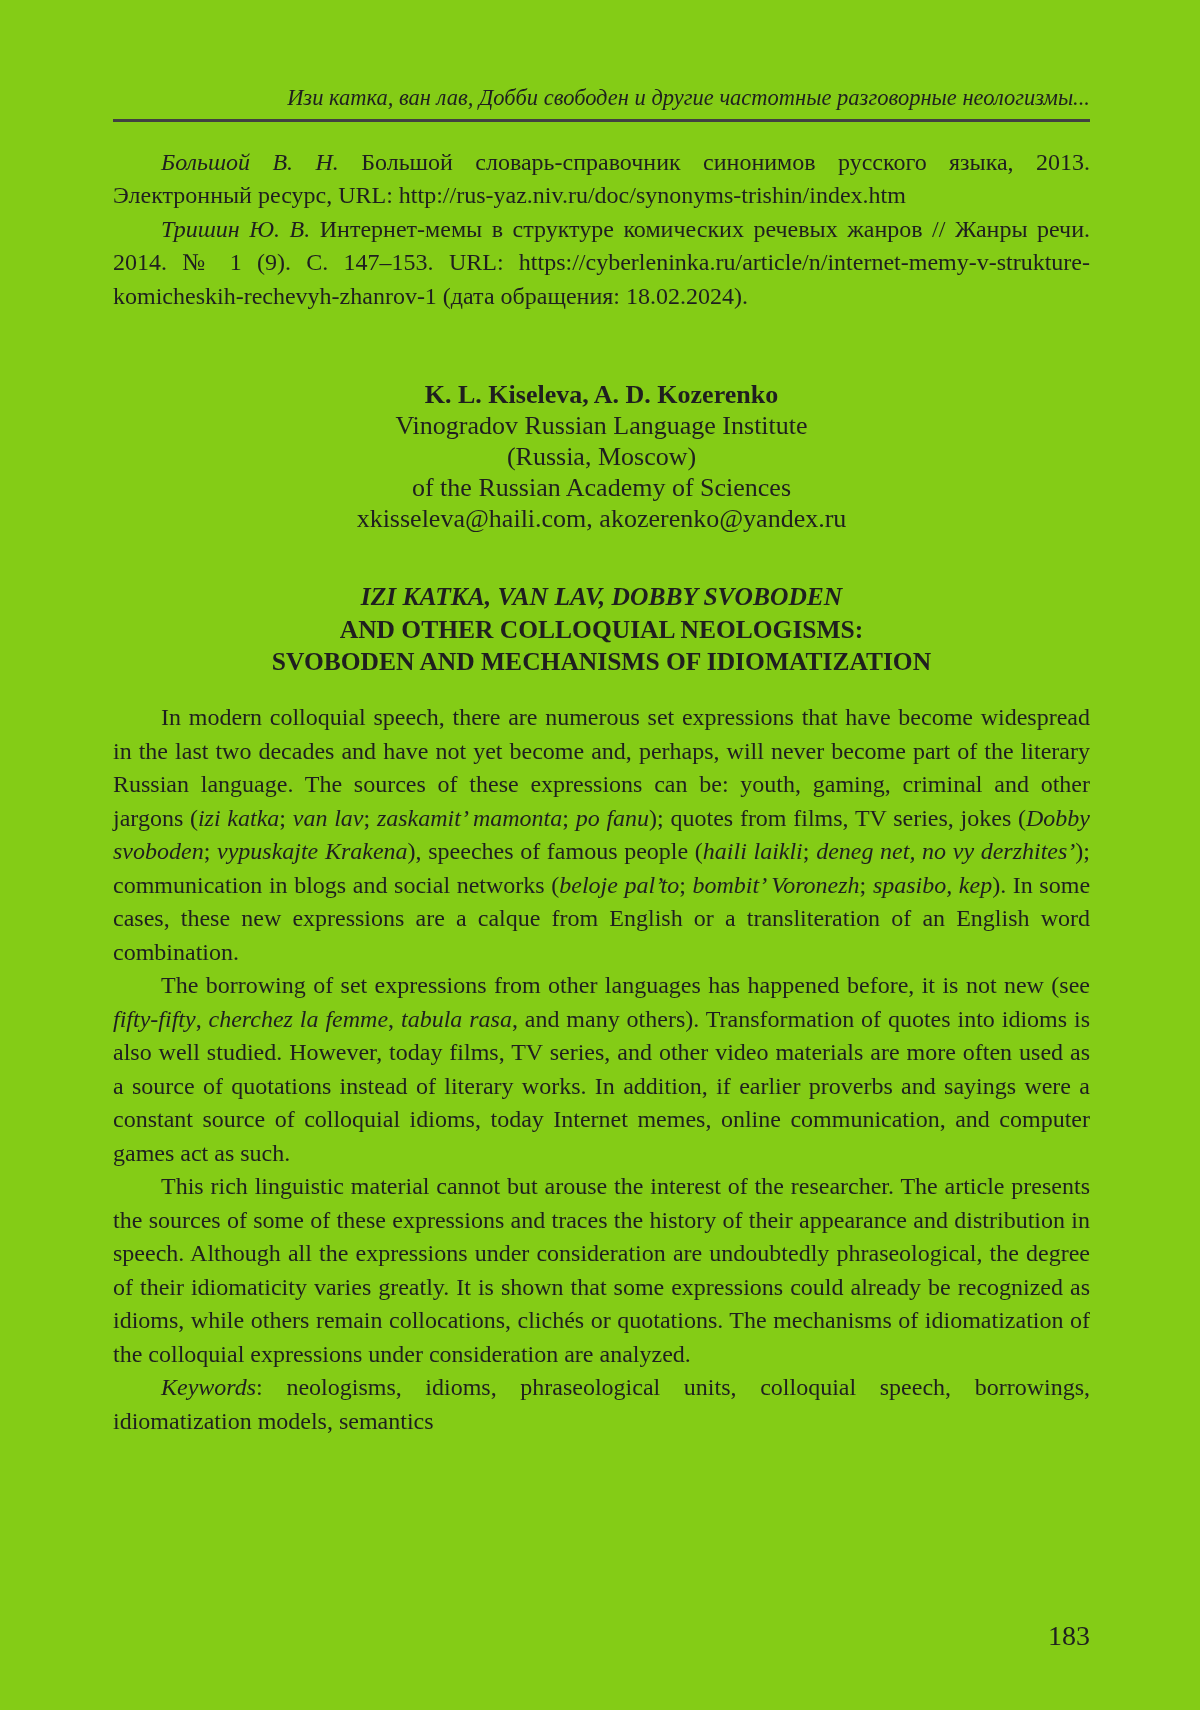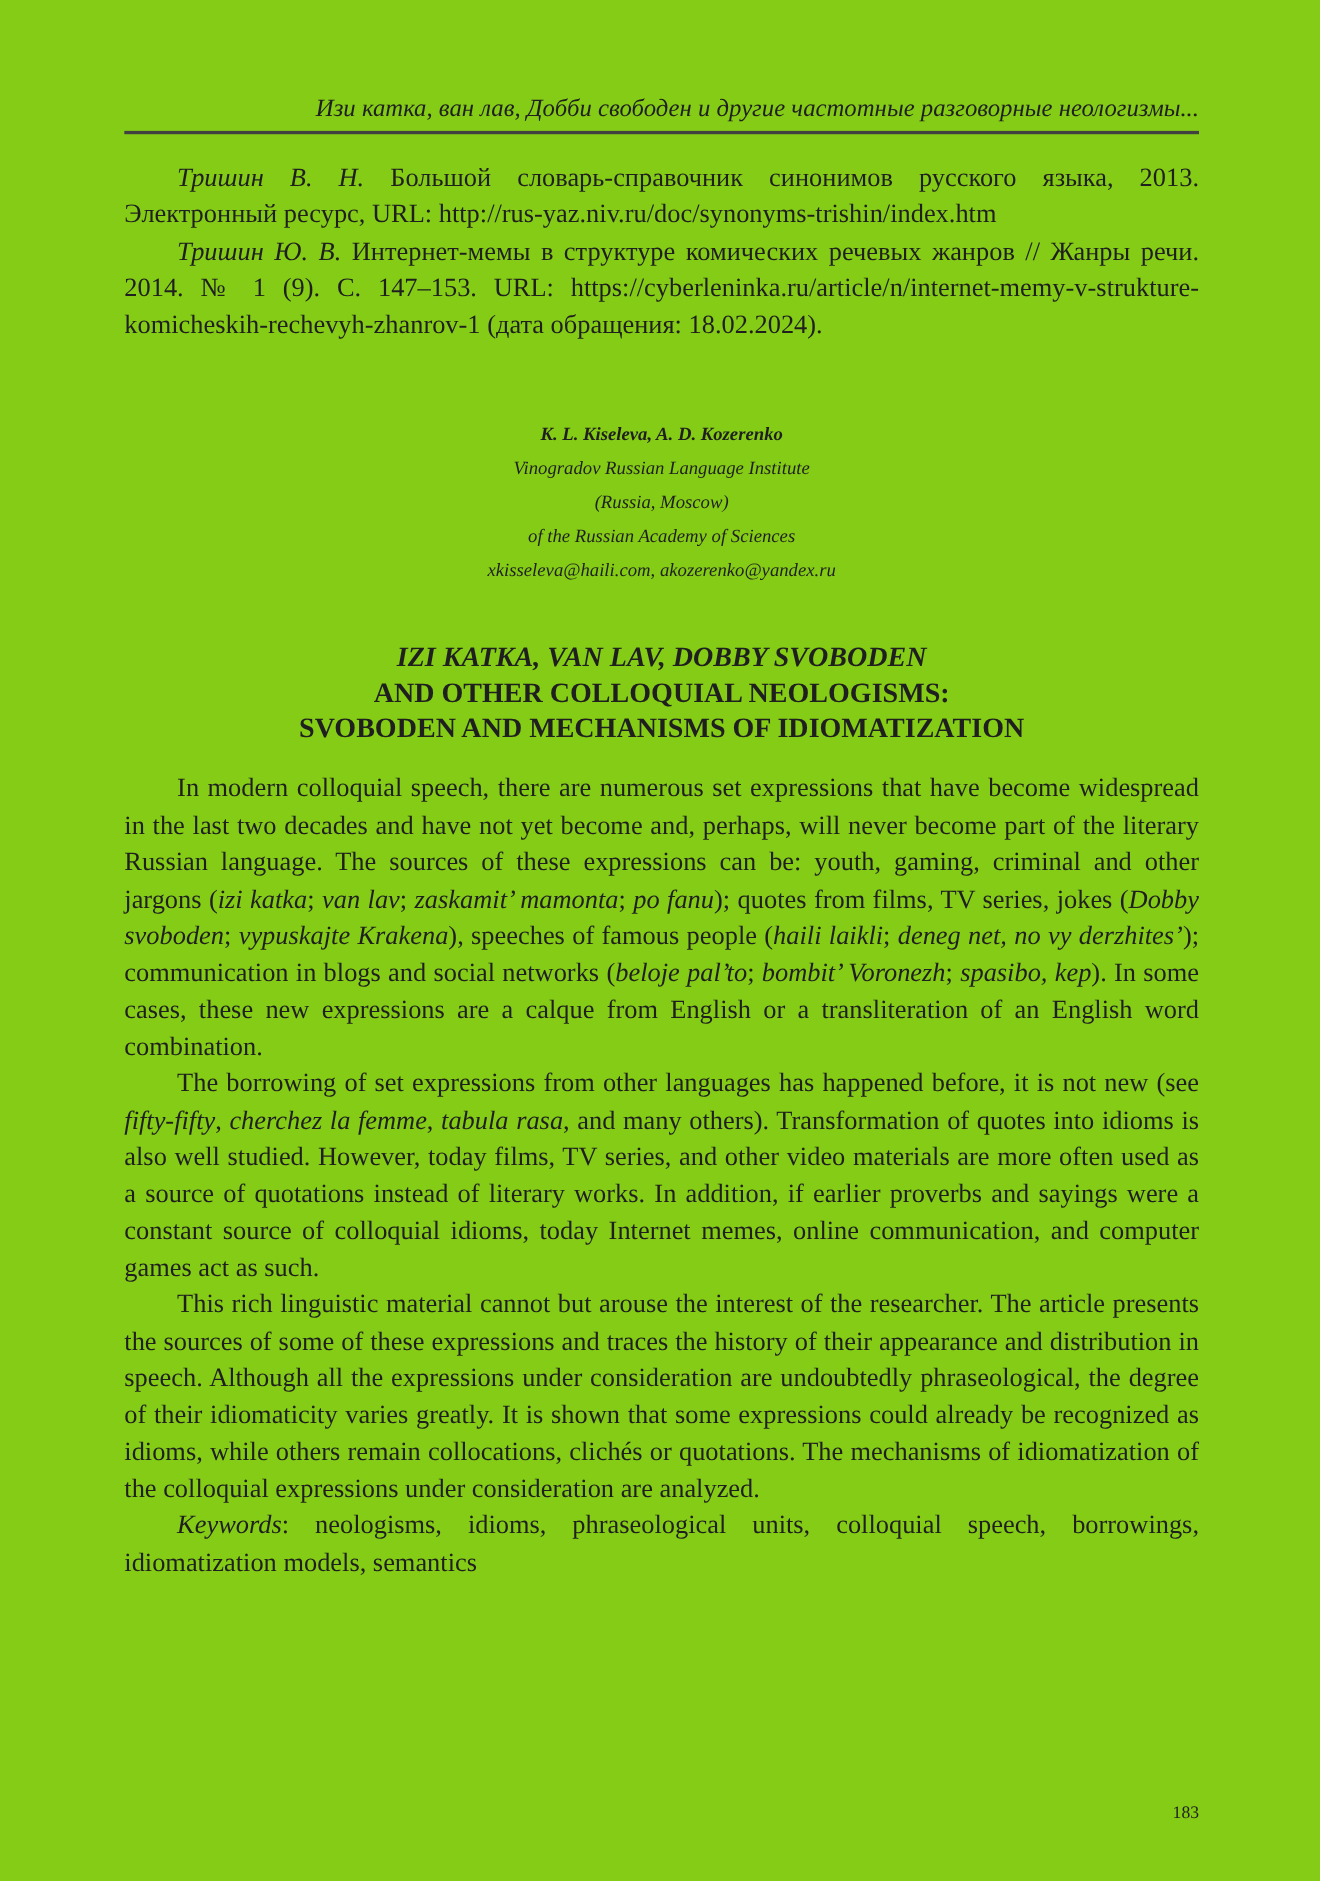--- a/index.html
+++ b/index.html
@@ -33,22 +33,21 @@
   }
 
   
   .references { top: 146px; font-size: 24px; line-height: 33.4px; text-align: justify; }
   .references p { margin: 0; text-indent: 48px; }
 
   
   .authors {
     top: 379px;
     text-align: center;
-    font-style: italic;
-    font-size: 17px;
+    font-size: 26px;
     line-height: 31px;
   }
   .authors .names { font-weight: bold; }
 
   
   .title-block {
     top: 581px;
     text-align: center;
     font-weight: bold;
     font-size: 25.5px;
@@ -60,37 +59,36 @@
   .abstract { top: 701px; font-size: 24px; line-height: 33.5px; text-align: justify; }
   .abstract p { margin: 0; text-indent: 48px; }
 
   
   .page-number {
     position: absolute;
     top: 1620px;
     left: 113px;
     width: 977px;
     text-align: right;
-    font-size: 16px;
-    margin-top: 20px;
+    font-size: 28px;
   }
 
   i { font-style: italic; }
 </style>
 </head>
 <body>
 
 <div class="page">
 
   <div class="content-col running-head">Изи катка, ван лав, Добби свободен и другие частотные разговорные неологизмы...</div>
 
   <div class="head-rule"></div>
 
   <section class="content-col references">
-    <p><i>Тришин В. Н.</i><span> Большой словарь-справочник синонимов русского языка, 2013. Электронный ресурс, URL: http://rus-yaz.niv.ru/doc/synonyms-trishin/index.htm</span></p>
+    <p><i>Большой В. Н.</i><span> Большой словарь-справочник синонимов русского языка, 2013. Электронный ресурс, URL: http://rus-yaz.niv.ru/doc/synonyms-trishin/index.htm</span></p>
     <p><i>Тришин Ю. В.</i><span> Интернет-мемы в структуре комических речевых жанров // Жанры речи. 2014. № 1 (9). С. 147–153. URL: https://cyberleninka.ru/article/n/internet-memy-v-strukture-komicheskih-rechevyh-zhanrov-1 (дата обращения: 18.02.2024).</span></p>
   </section>
 
   <section class="content-col authors">
     <div class="names">K. L. Kiseleva, A. D. Kozerenko</div>
     <div>Vinogradov Russian Language Institute</div>
     <div>(Russia, Moscow)</div>
     <div>of the Russian Academy of Sciences</div>
     <div>xkisseleva@haili.com, akozerenko@yandex.ru</div>
   </section>

